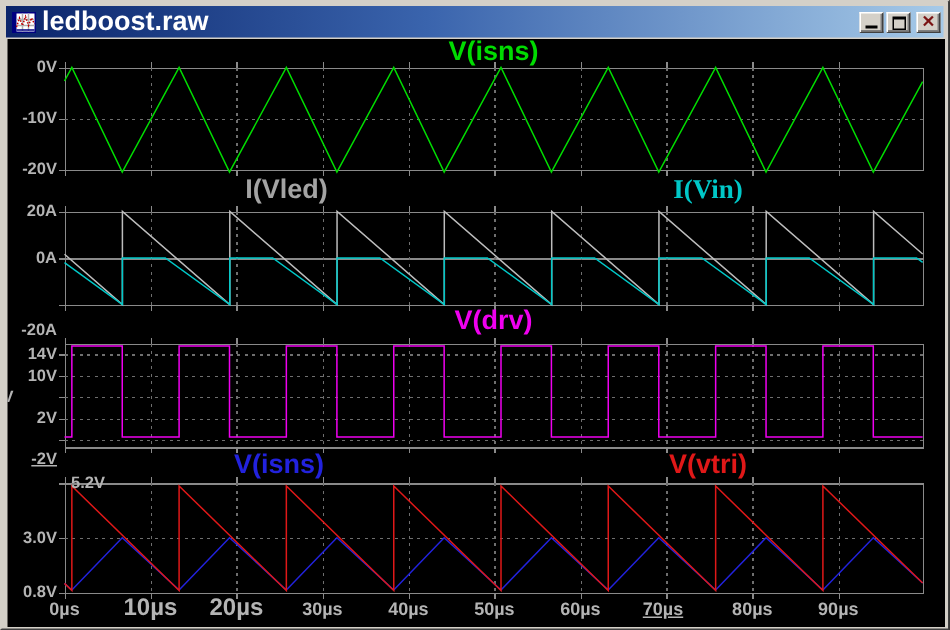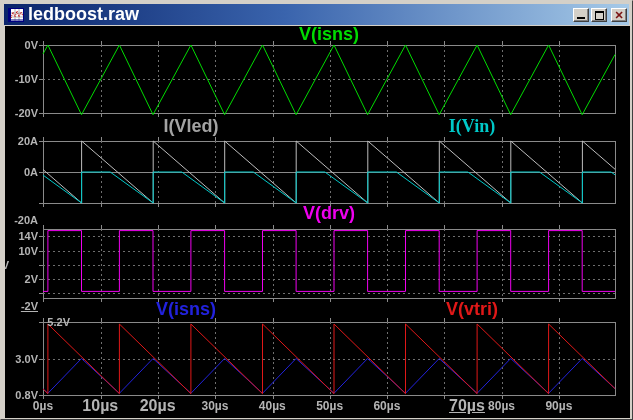--- a/index.html
+++ b/index.html
@@ -260,17 +260,17 @@
       <div class="axis-label ylab" style="right: 592px; top: 363px;">0.8V</div>
       <div class="trace-title" style="left: 181px; top: 277px; color: rgb(34, 34, 221);">V(isns)</div>
       <div class="trace-title" style="left: 467px; top: 277px; color: rgb(224, 24, 24);">V(vtri)</div>
       <div class="axis-label xlab" style="left: 13px; top: 374px; width: 50px; font-size: 12px;">0µs</div>
       <div class="axis-label xlab" style="left: 70.32px; top: 374px; width: 50px; font-size: 16px;">10µs</div>
       <div class="axis-label xlab" style="left: 127.64px; top: 374px; width: 50px; font-size: 16px;">20µs</div>
       <div class="axis-label xlab" style="left: 184.96px; top: 374px; width: 50px; font-size: 12px;">30µs</div>
       <div class="axis-label xlab" style="left: 242.28px; top: 374px; width: 50px; font-size: 12px;">40µs</div>
       <div class="axis-label xlab" style="left: 299.6px; top: 374px; width: 50px; font-size: 12px;">50µs</div>
       <div class="axis-label xlab" style="left: 356.92px; top: 374px; width: 50px; font-size: 12px;">60µs</div>
-      <div class="axis-label xlab" style="left: 437px; top: 374px; width: 50px; font-size: 16px; text-decoration: underline;">70µs</div>
+      <div class="axis-label xlab" style="left: 412px; top: 374px; width: 50px; font-size: 12px; text-decoration: underline;">70µs</div>
       <div class="axis-label xlab" style="left: 471.56px; top: 374px; width: 50px; font-size: 12px;">80µs</div>
       <div class="axis-label xlab" style="left: 528.88px; top: 374px; width: 50px; font-size: 12px;">90µs</div>
     </div>
 </div>
 
 </body></html>

